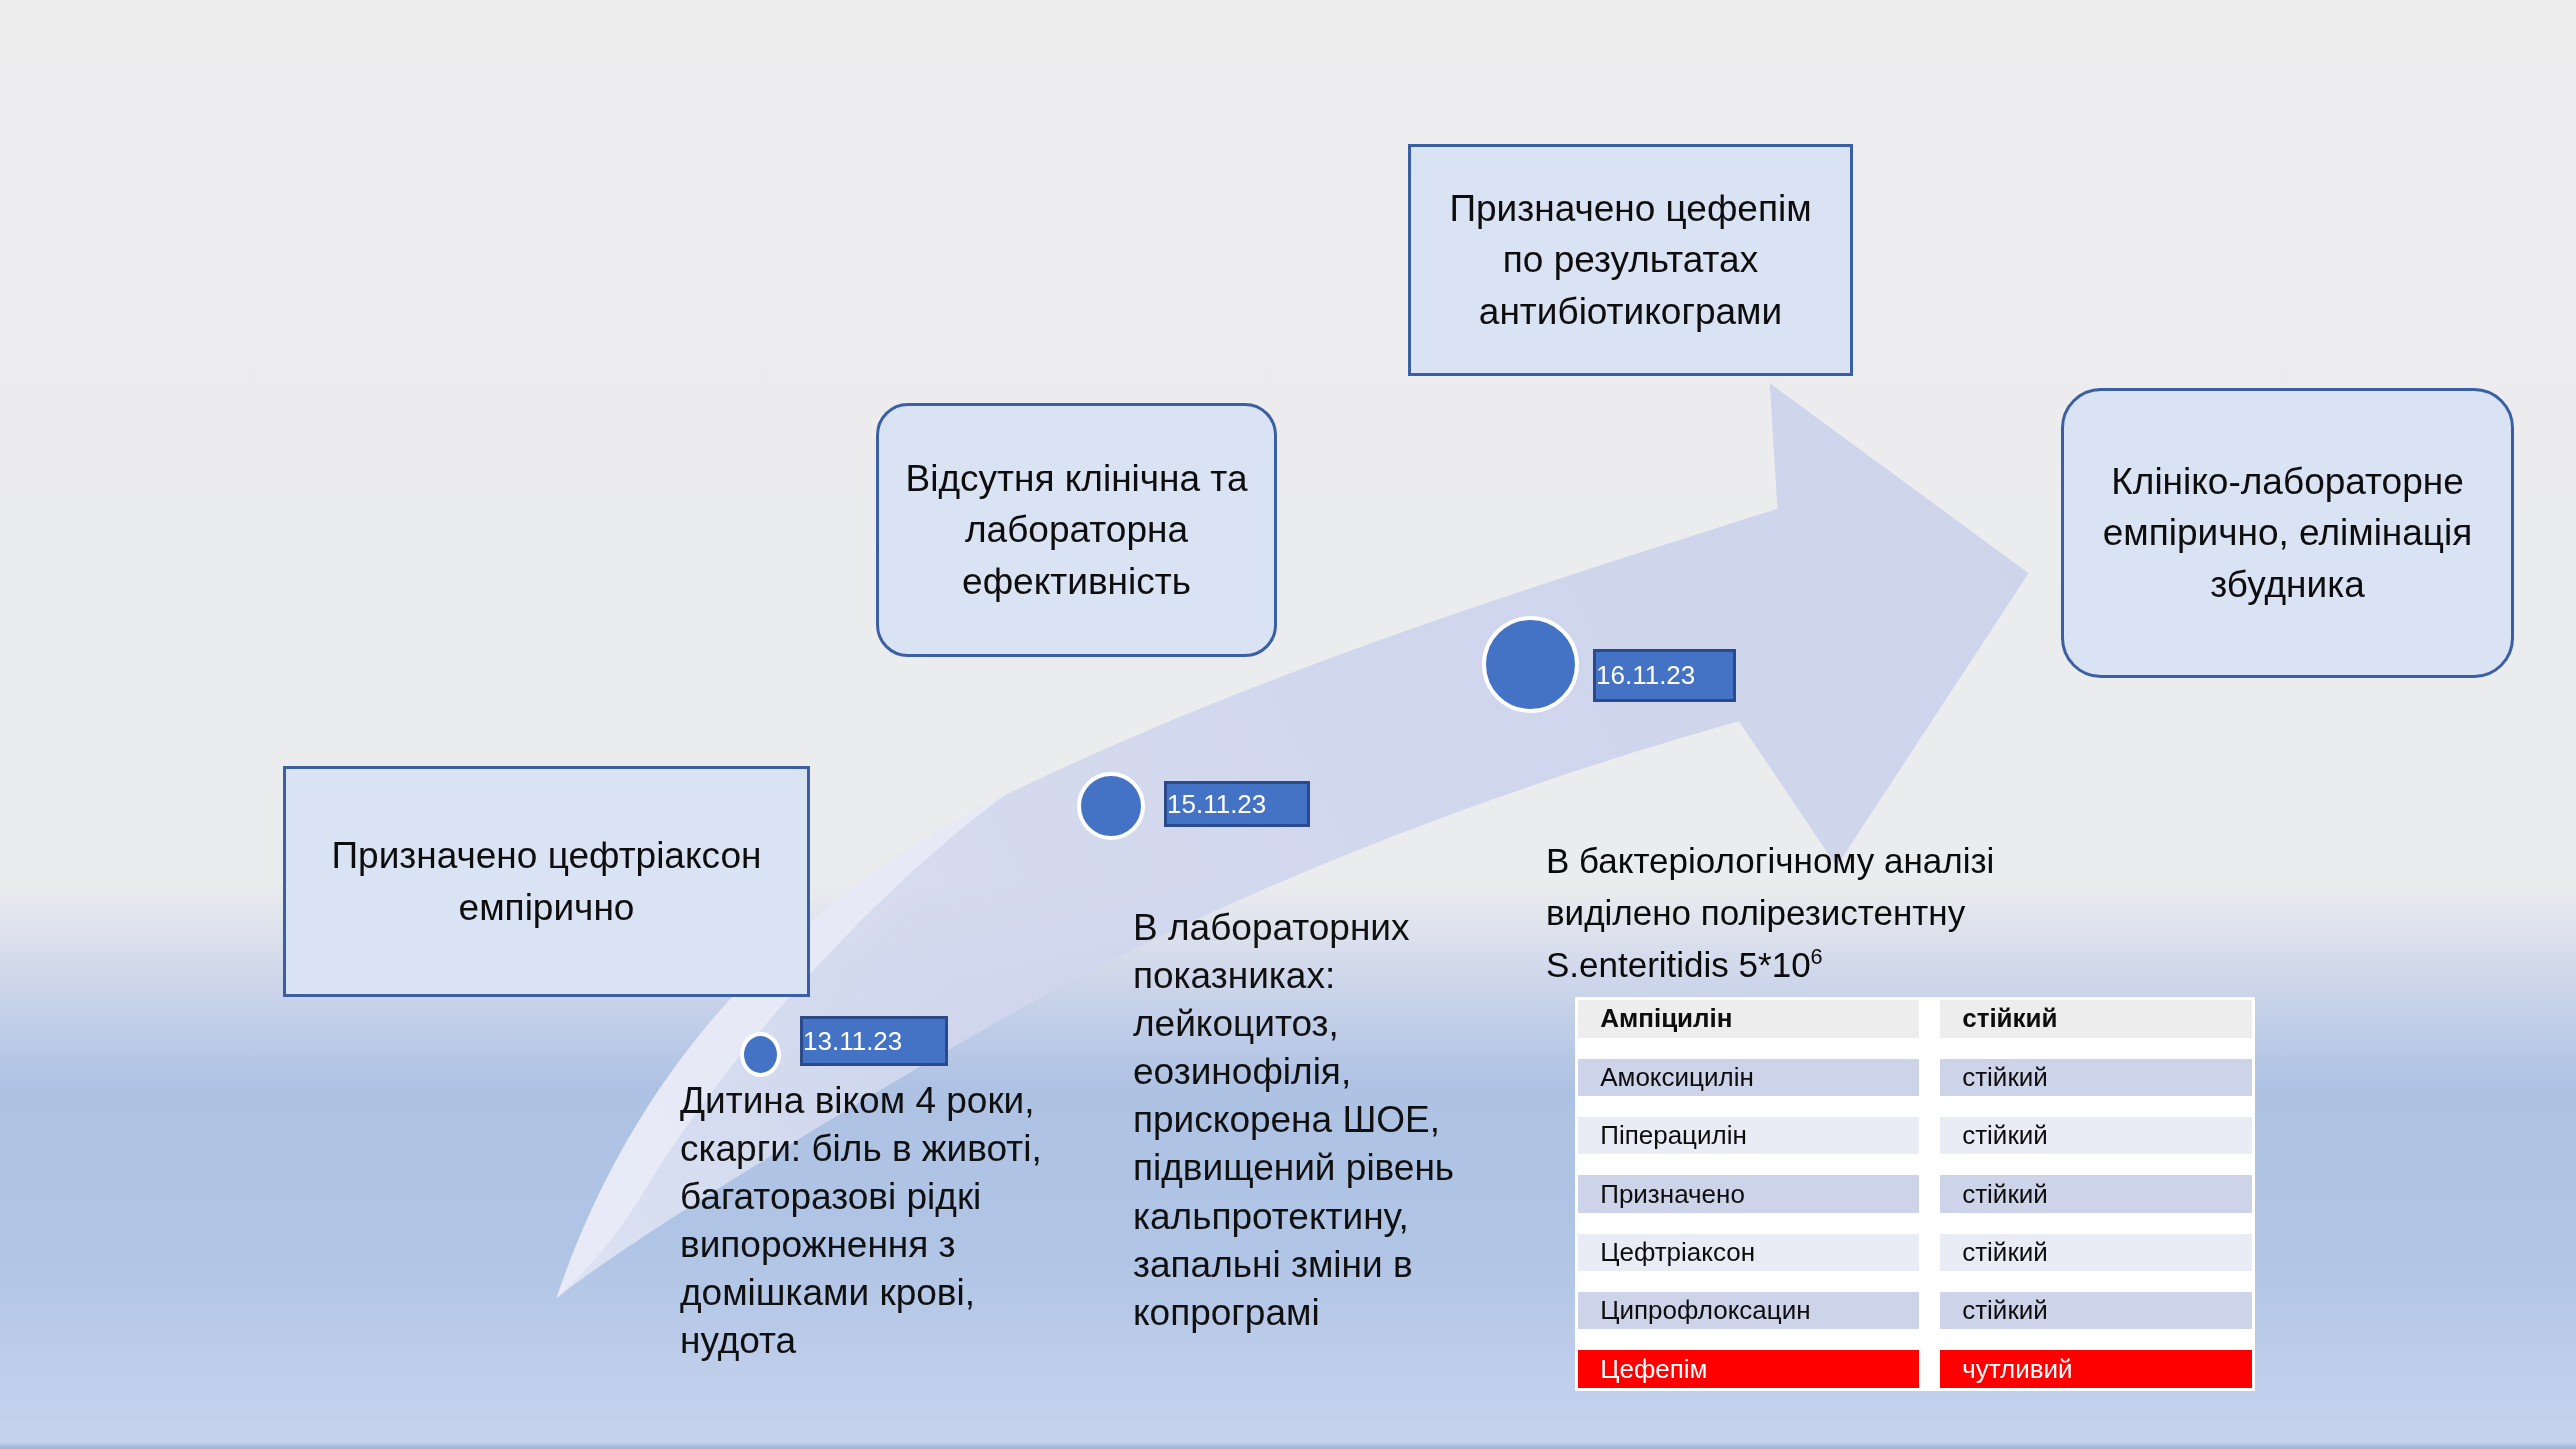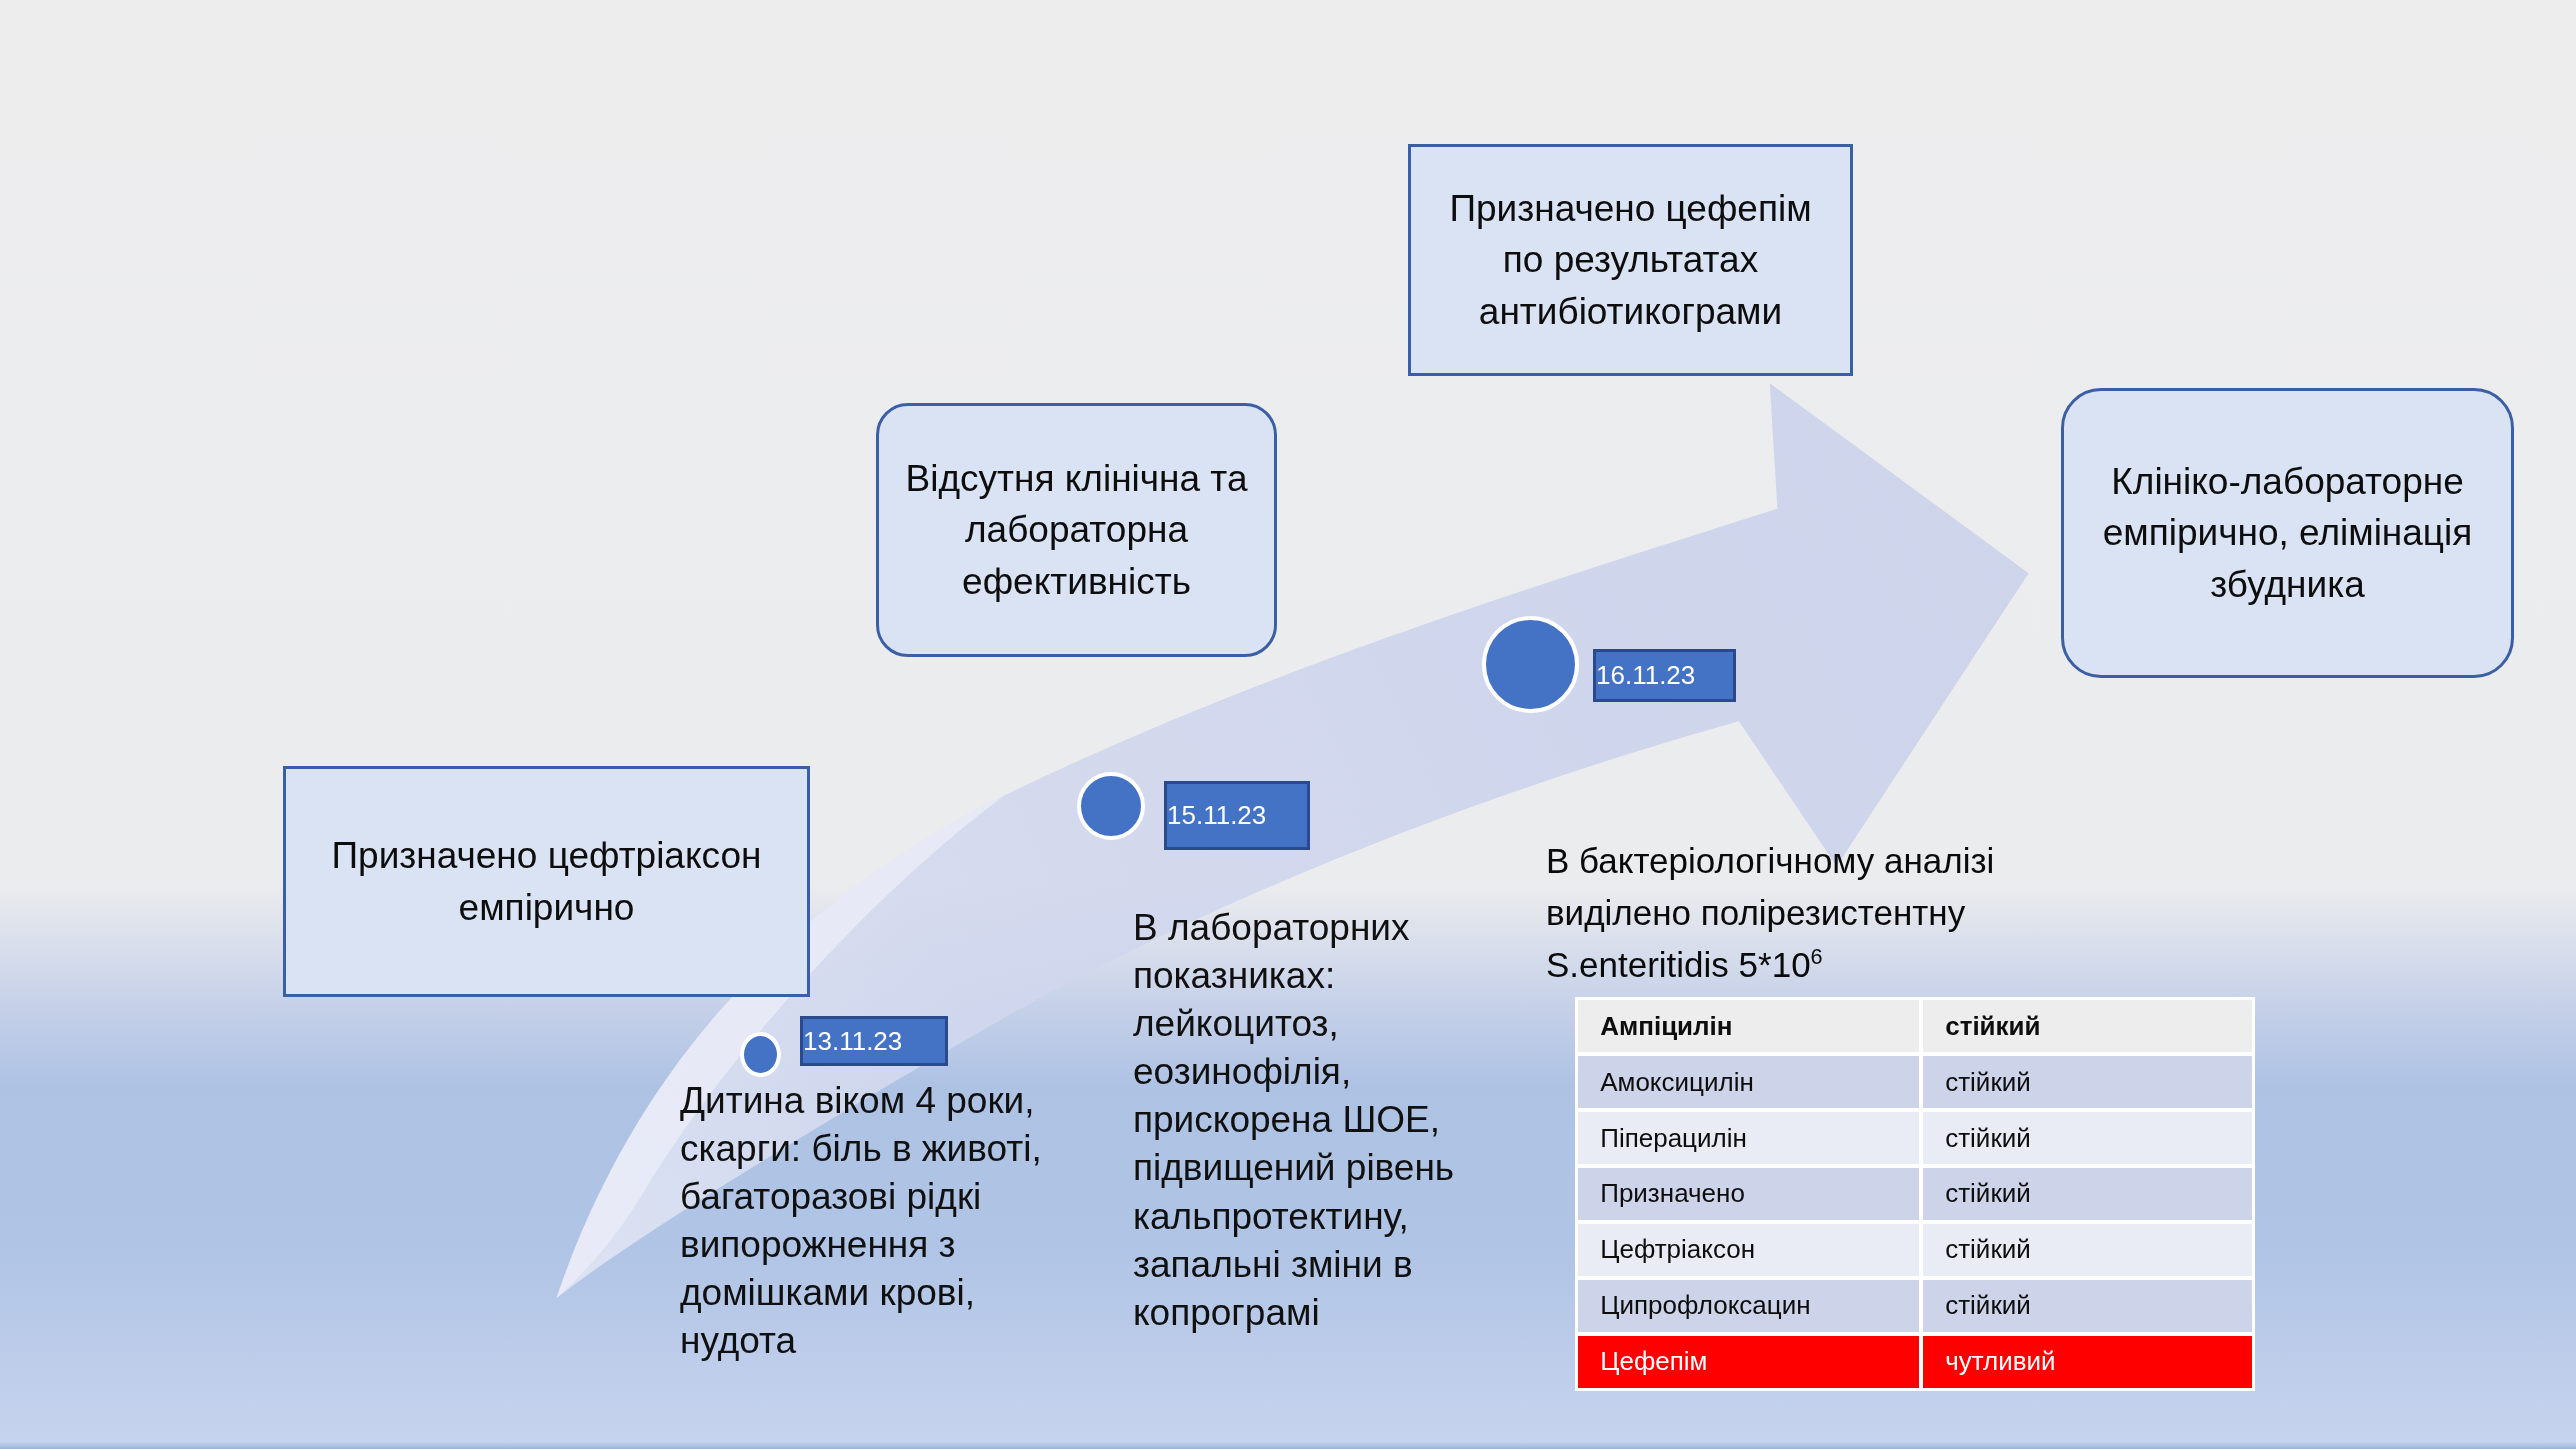--- a/index.html
+++ b/index.html
@@ -35,31 +35,31 @@
   .dot-1{left:740px;top:1032px;width:41px;height:45px;}
   .dot-2{left:1077px;top:772px;width:68px;height:68px;}
   .dot-3{left:1482px;top:616px;width:97px;height:97px;}
   .badge{
     position:absolute;box-sizing:border-box;
     background:var(--accent,#4472c4);border:3.2px solid var(--badge_border,#2a4a8c);
     color:#ffffff;font-size:26px;
     display:flex;align-items:center;
   }
   .badge-1{left:800px;top:1016px;width:148px;height:50px;}
-  .badge-2{left:1164px;top:781px;width:146px;height:69px;}
+  .badge-2{left:1164px;top:781px;width:146px;height:46px;}
   .badge-3{left:1593px;top:649px;width:143px;height:53px;}
   .desc{position:absolute;color:#101010;font-size:37px;line-height:1.3;}
   .desc-1{left:680px;top:1077px;width:399px;}
   .desc-2{left:1133px;top:904px;width:351px;}
   .bacterio{position:absolute;left:1546px;top:835px;width:567px;color:#0a0a0a;font-size:35px;line-height:1.49;}
   .bacterio sup{font-size:0.62em;position:relative;top:-0.05em;vertical-align:super;}
   .abx{
     position:absolute;left:1575px;top:997px;width:680px;height:394px;
     box-sizing:border-box;background:#ffffff;padding:3.2px;
-    display:grid;grid-template-columns:341px 1fr;grid-auto-rows:1fr;gap:4px;
+    display:grid;grid-template-columns:341px 1fr;grid-auto-rows:1fr;gap:21px;
   }
   .cell{
     display:flex;align-items:center;padding-left:22px;
     font-size:26px;color:#0d0d0d;
   }
   .row-header{background:var(--row_header,#ededee);font-weight:bold;}
   .row-dark{background:var(--row_dark,#cdd3e8);}
   .row-light{background:var(--row_light,#e9ebf5);}
   .row-sensitive{background:var(--sensitive_bg,#fe0000);color:#ffffff;}
 </style>

